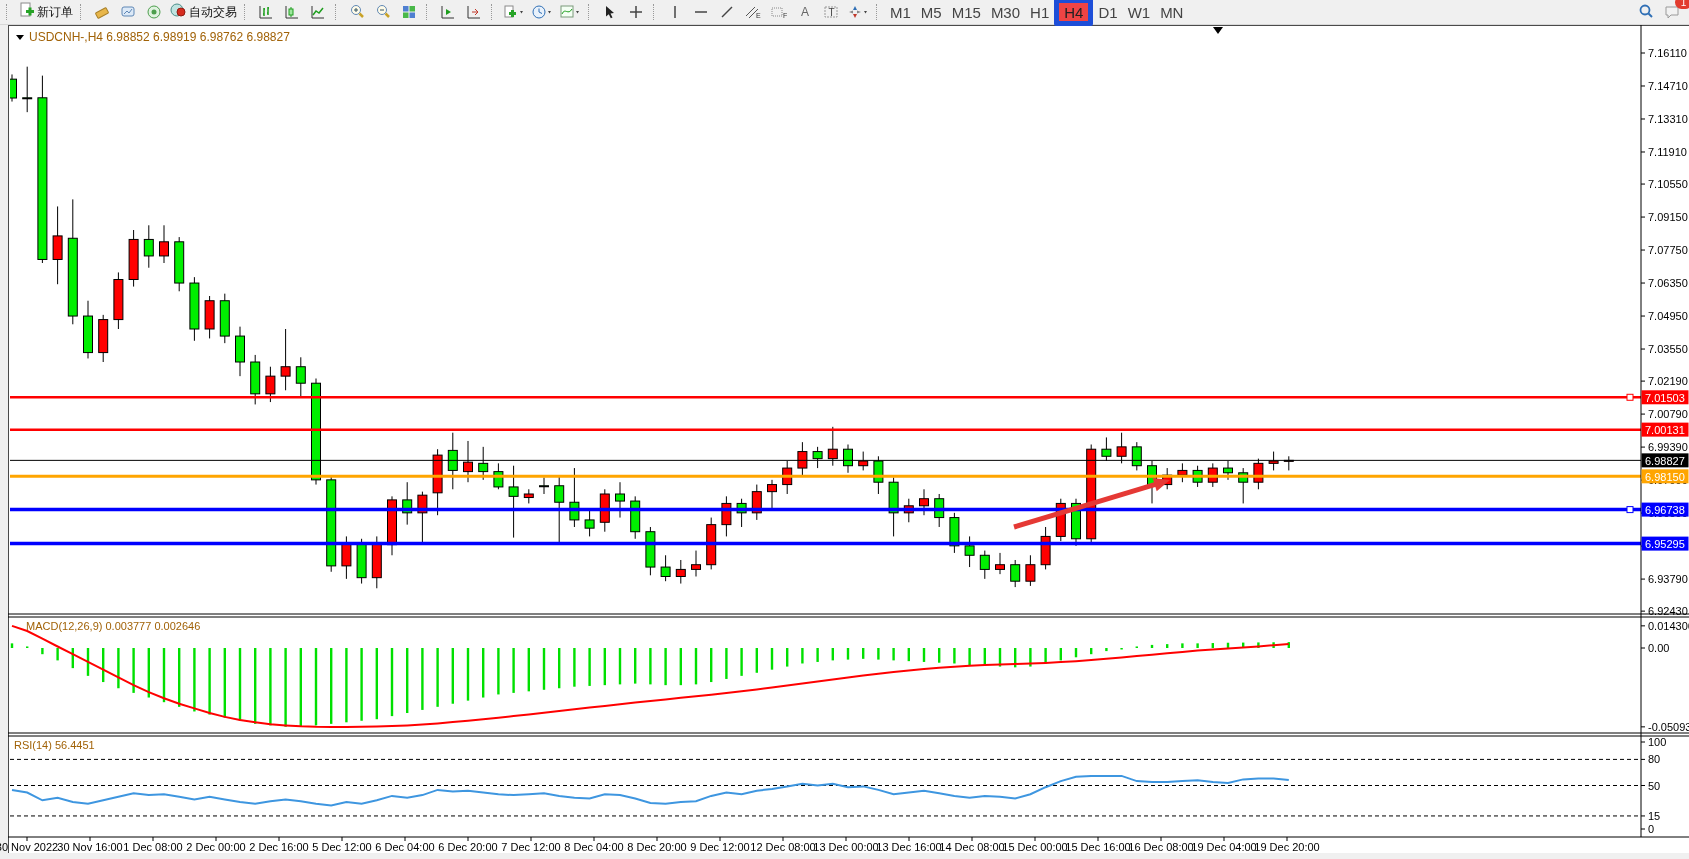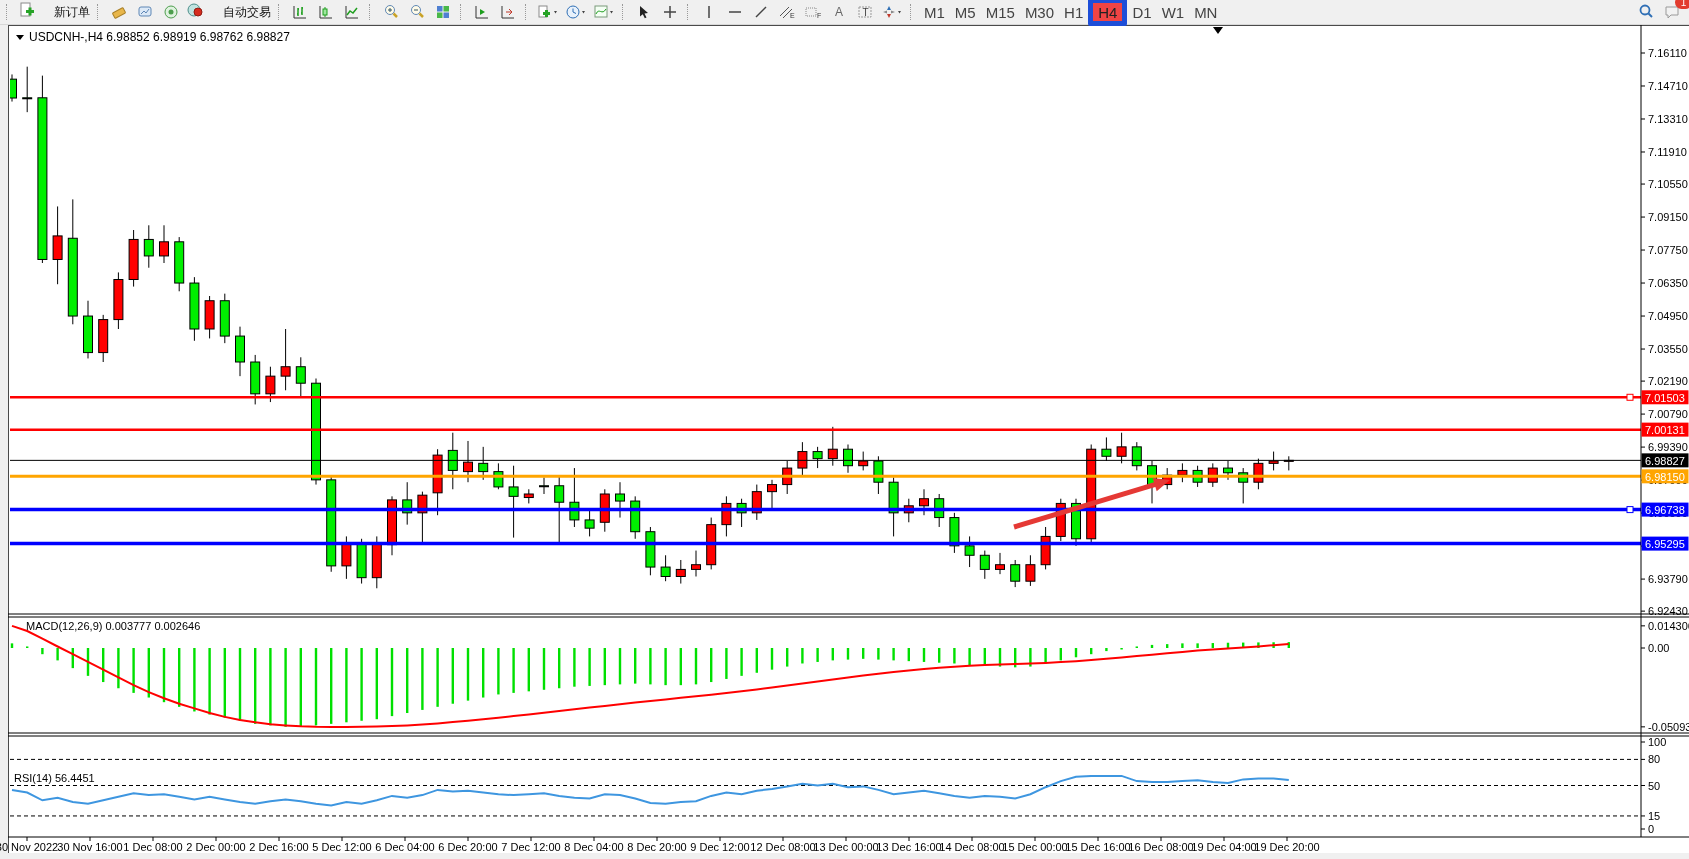--- a/index.html
+++ b/index.html
@@ -1,27 +1,27 @@
 <!DOCTYPE html>
 <html><head>
 <meta charset="utf-8">
 <style>
   html,body{margin:0;padding:0}
   body{width:1689px;height:859px;background:#f0f0f0;font-family:"Liberation Sans",sans-serif;position:relative;overflow:hidden}
   .toolbar{position:absolute;left:0;top:0;width:1689px;height:24px;display:flex;align-items:center;background:#f0f0f0;border-bottom:1px solid #d8d8d8;z-index:4;padding-left:2px}
   .tbtn{height:20px;min-width:20px;display:flex;align-items:center;justify-content:center;padding:0 3px;color:#333}
   .grip{width:4px;height:16px;border-left:1px dotted #9a9a9a;margin:0 4px}
-  .cn{font-size:12px;margin-left:20px;color:#111;white-space:nowrap}
+  .cn{font-size:12px;margin-left:3px;color:#111;white-space:nowrap}
   .tf{font-size:15px;color:#444;padding:0 5px;height:18px;display:flex;align-items:center}
   .tf.active{border:5px solid #1d4ed8;background:#ef4444;border-radius:2px;color:#222}
   .right-tools{margin-left:auto;display:flex;align-items:center;margin-right:6px}
   .badge-wrap{position:relative;display:flex}
   .badge{position:absolute;right:-7px;top:-6px;background:#e23b2e;color:#fff;font-size:10px;min-width:13px;height:13px;border-radius:7px;display:flex;align-items:center;justify-content:center;padding:0 2px}
   .window{position:absolute;left:8px;top:25px;width:1681px;height:827px;background:#ffffff;border-left:1px solid #4a4a4a;border-top:1px solid #4a4a4a;z-index:1}
-  .ovl{position:absolute;font-size:11px;color:#000000;z-index:3;white-space:nowrap}
+  .ovl{position:absolute;font-size:11px;color:#a16207;z-index:3;white-space:nowrap}
   #chart-svg{position:absolute;left:0;top:0;z-index:2}
   .tri{display:inline-block;width:0;height:0;border-left:4px solid transparent;border-right:4px solid transparent;border-top:5px solid #000;margin-right:5px;vertical-align:middle}
 </style>
 </head>
 <body>
 
 <div class="toolbar">
   <span class="grip"></span>
 
   <span class="tbtn">
@@ -233,21 +233,21 @@
     </span>
   </span>
 </div>
 
 <div class="window"></div>
 
 <div class="ovl" style="left:16px;top:30px;font-size:12px">
   <span class="tri"></span><span>USDCNH-,H4  6.98852 6.98919 6.98762 6.98827</span>
 </div>
 <div class="ovl" style="left:26px;top:620px">MACD(12,26,9) 0.003777 0.002646</div>
-<div class="ovl" style="left:14px;top:772px">RSI(14) 56.4451</div>
+<div class="ovl" style="left:14px;top:739px">RSI(14) 56.4451</div>
 
 <svg id="chart-svg" width="1689" height="859">
     <defs>
       <clipPath id="plotClip">
         <rect x="10" y="26" width="1631" height="588"></rect>
       </clipPath>
       <clipPath id="macdClip">
         <rect x="10" y="618" width="1631" height="115"></rect>
       </clipPath>
     </defs>

